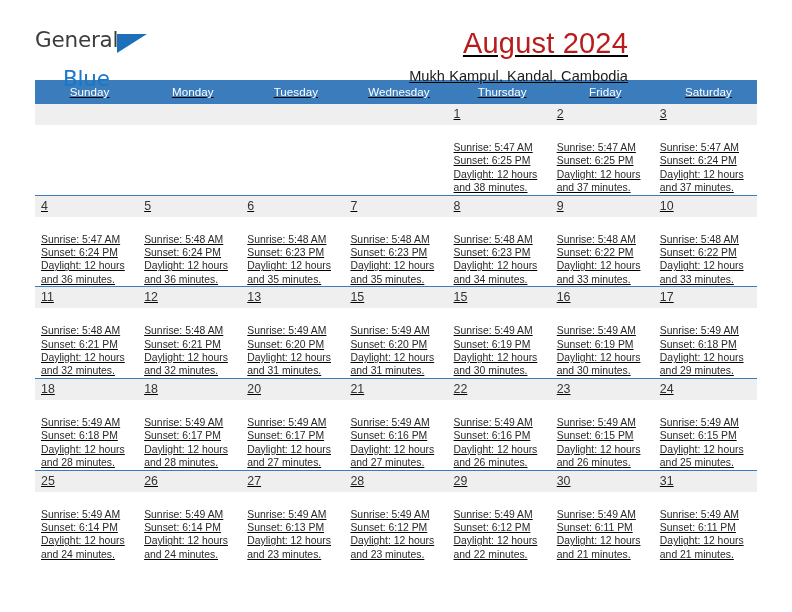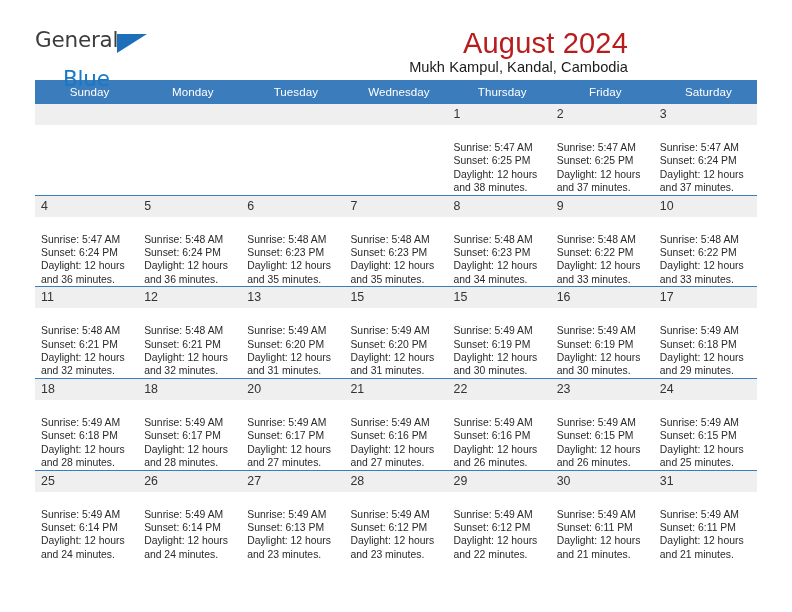--- a/index.html
+++ b/index.html
@@ -14,20 +14,21 @@
     font-family: "Liberation Sans", sans-serif;
     color: #000000;
     overflow: hidden;
   }
 
   .page {
     width: 663px;
     height: 612px;
     position: relative;
     padding: 0 35px;
+    text-decoration: underline;
   }
 
   
   .header {
     display: flex;
     justify-content: space-between;
     align-items: flex-start;
     padding-top: 27px;
     height: 76px;
   }
@@ -79,20 +80,21 @@
     font-weight: 400;
     color: #b91c1c;
     line-height: 1.12;
     letter-spacing: 0.2px;
     font-family: "Liberation Sans", sans-serif;
   }
   .location {
     font-size: 14.6px;
     font-weight: 400;
     color: #1a1a1a;
+    margin-top: 9px;
     letter-spacing: 0.05px;
   }
 
   
   .calendar {
     width: 722px;
     border-collapse: collapse;
     table-layout: fixed;
     margin-top: 4px;
   }

